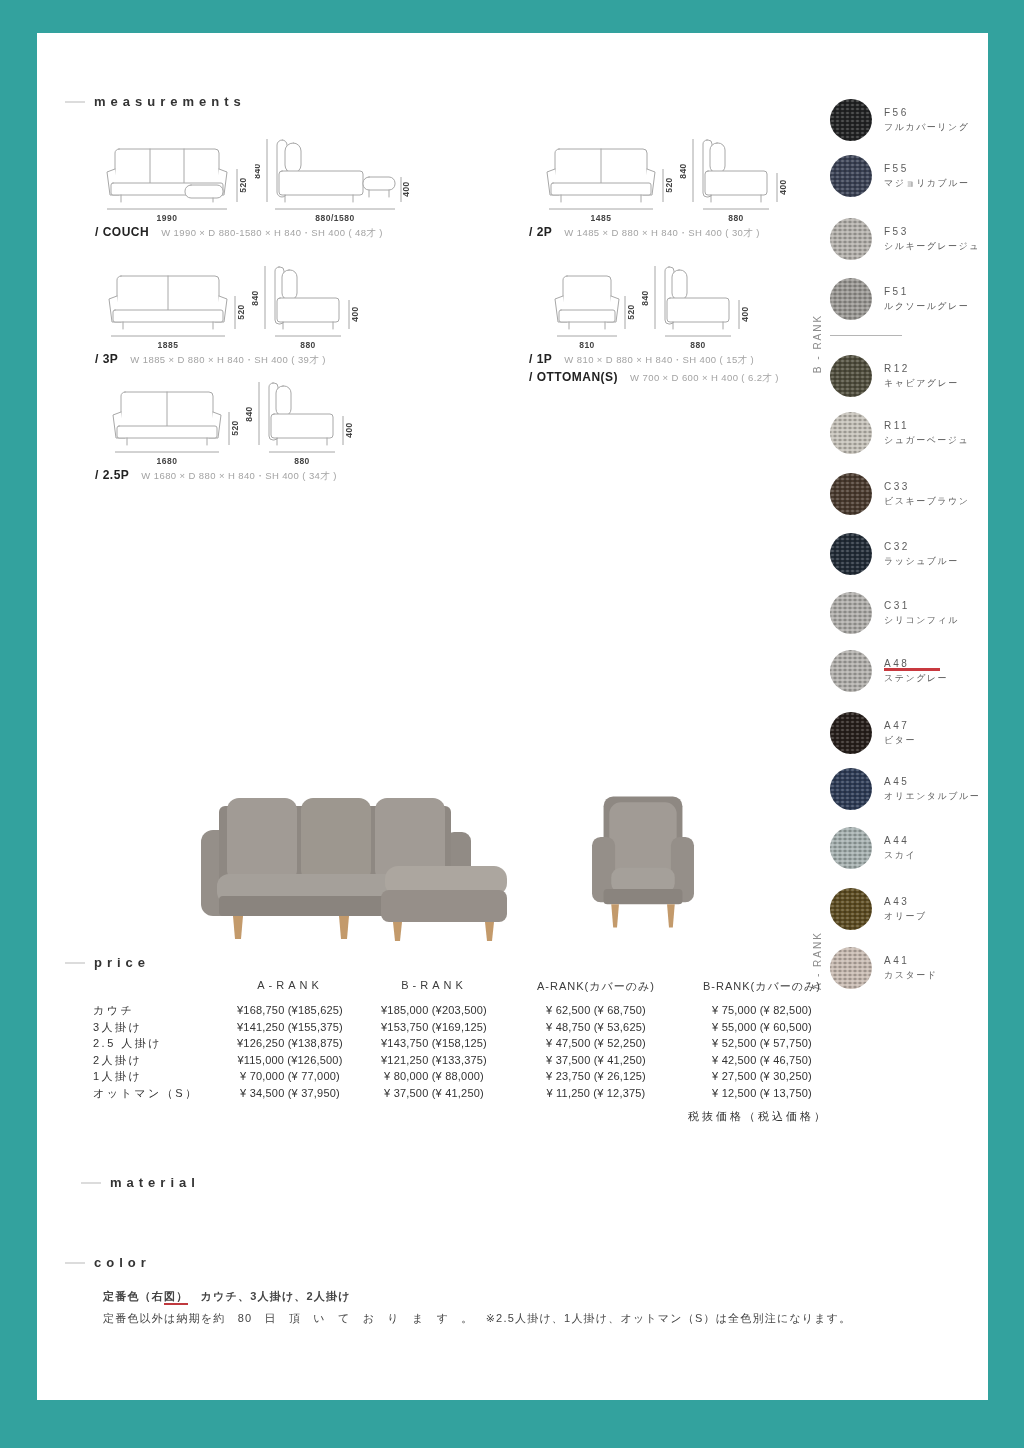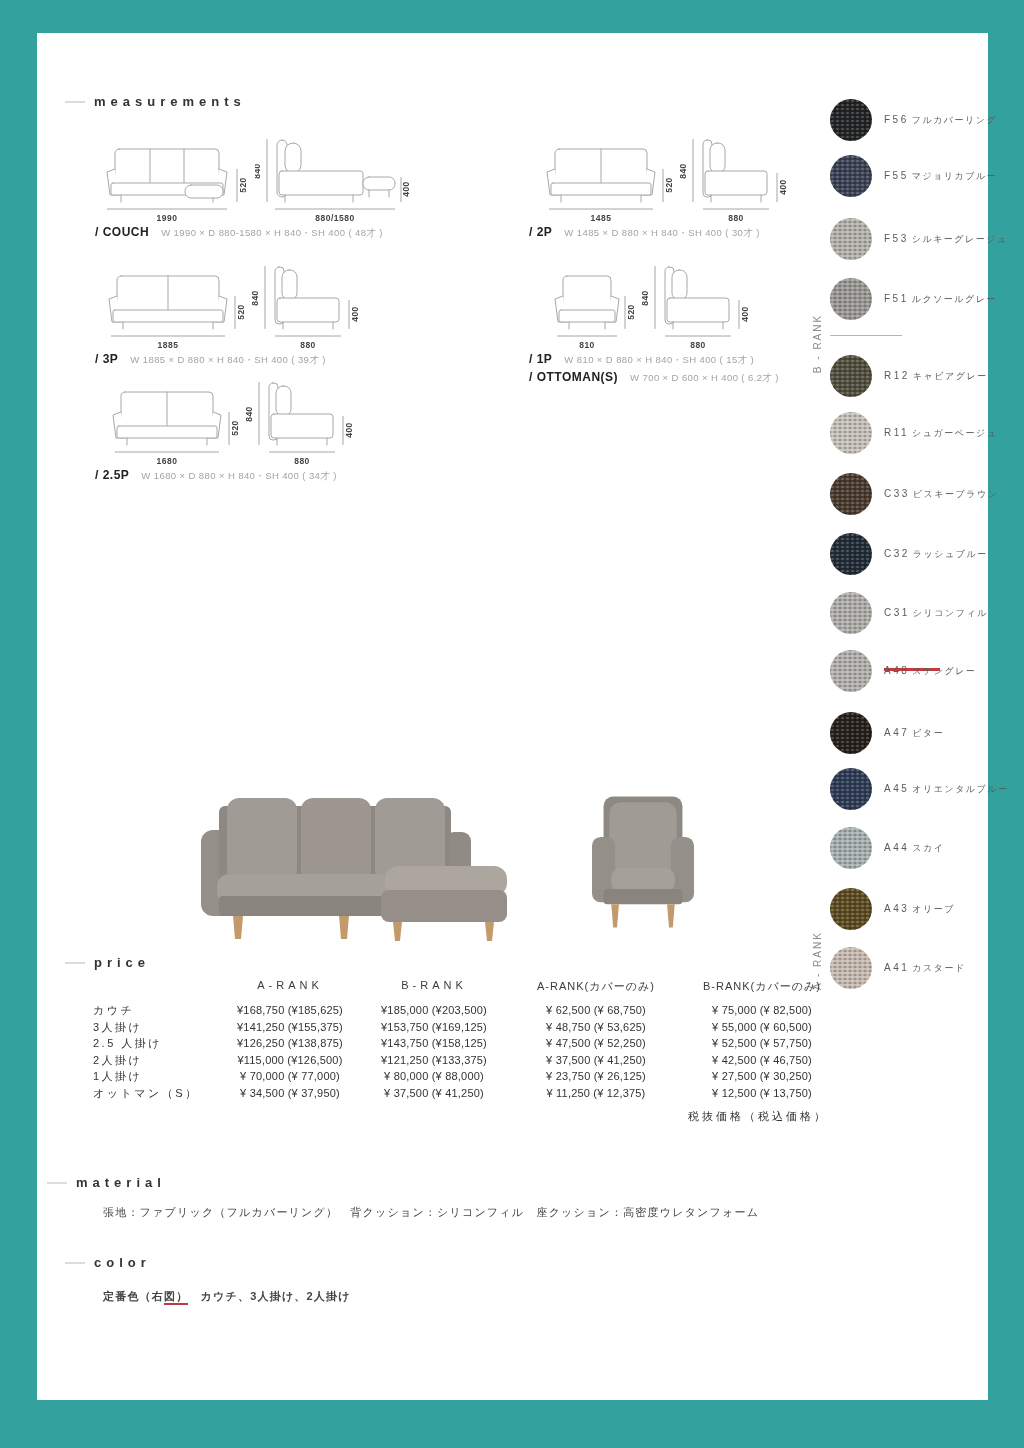--- a/index.html
+++ b/index.html
@@ -22,21 +22,21 @@
   svg .dl{stroke:#8f8f8f;stroke-width:.8;}
   svg .dim{font-size:8.5px;fill:#444;font-weight:600;letter-spacing:.5px;font-family:"Liberation Sans","DejaVu Sans",sans-serif;}
 
   
   .swatches{position:absolute;left:793px;top:66px;width:170px;}
   .swatch-row{position:absolute;left:0;display:flex;align-items:center;gap:12px;}
   .swatch{width:42px;height:42px;border-radius:50%;flex:0 0 auto;
     background-image:radial-gradient(rgba(255,255,255,.20) 1px,transparent 1.7px),
                      radial-gradient(rgba(0,0,0,.25) 1px,transparent 1.7px);
     background-size:5px 4px,5px 4px;background-position:0 0,2.5px 2px;}
-  .swatch-text{display:flex;flex-direction:row;gap:3px;}
+  .swatch-text{display:flex;flex-direction:column;gap:3px;}
   .sw-code{font-size:10px;letter-spacing:2.5px;color:#5b5b5b;}
   .sw-name{font-size:9px;letter-spacing:1.5px;color:#5b5b5b;white-space:nowrap;}
   .rank-label{position:absolute;width:70px;text-align:center;font-size:10px;letter-spacing:2px;color:#8a8a8a;transform:rotate(-90deg);}
   .sw-sep{position:absolute;left:0;width:72px;border-top:1px solid #b5b5b5;}
   .sw-marker{position:absolute;height:3px;background:#c8393f;}
 
   
   .photo{position:absolute;}
 
   
@@ -454,28 +454,28 @@
 
     <div class="pt-l">オットマン（S）</div>
     <div class="pt-c">¥ 34,500 (¥ 37,950)</div>
     <div class="pt-c">¥ 37,500 (¥ 41,250)</div>
     <div class="pt-c">¥ 11,250 (¥ 12,375)</div>
     <div class="pt-c">¥ 12,500 (¥ 13,750)</div>
   </div>
 
   <div class="price-note">税抜価格（税込価格）</div>
 
-  <div class="sec-title" style="left:10px;top:1142px;">
+  <div class="sec-title" style="left:44px;top:1142px;">
     <span class="dash"></span>
     <span class="t">material</span>
   </div>
-  <div class="body-text" style="left:66px;top:1172px;">張地：ファブリック（フルカバーリング）　背クッション：シリコンフィル　座クッション：高密度ウレタンフォーム</div>
 
   <div class="sec-title" style="left:28px;top:1222px;">
     <span class="dash"></span>
     <span class="t">color</span>
   </div>
   <div class="body-text" style="left:66px;top:1256px;font-weight:bold;">
     <span>定番色（右</span><span class="red-underline">図）</span><span>　カウチ、3人掛け、2人掛け</span>
   </div>
+  <div class="body-text" style="left:66px;top:1278px;">定番色以外は納期を約　80　日　頂　い　て　お　り　ま　す　。　※2.5人掛け、1人掛け、オットマン（S）は全色別注になります。</div>
 
 </div>
 </div>
 
 </body></html>

